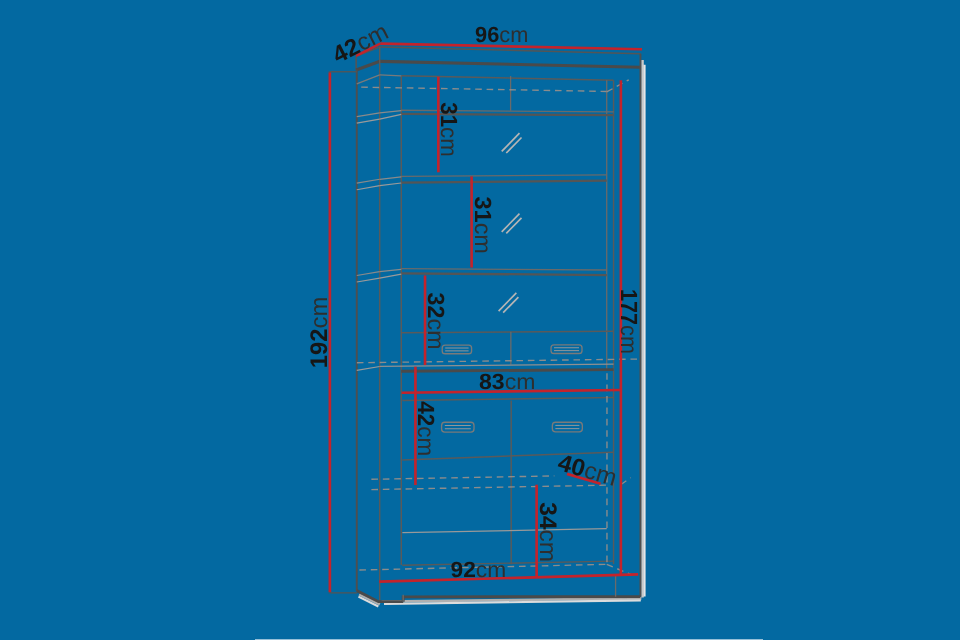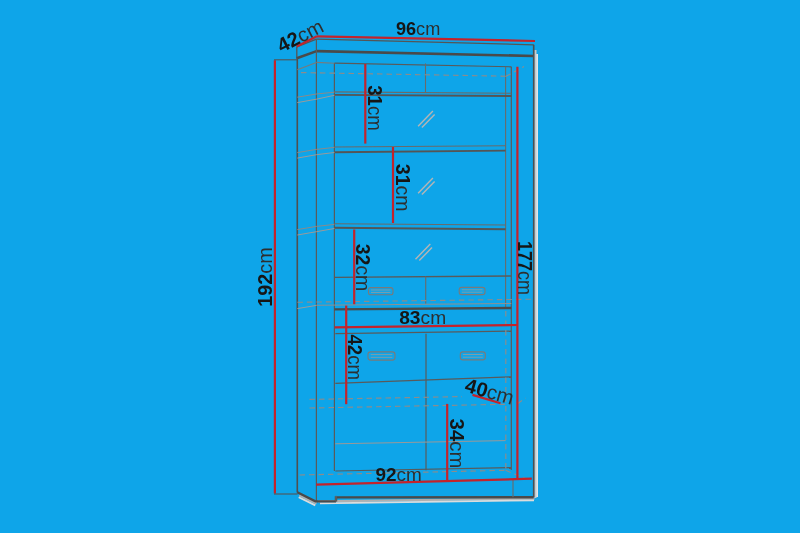--- a/index.html
+++ b/index.html
@@ -1,16 +1,16 @@
 <!DOCTYPE html>
 <html><head>
 <meta charset="utf-8">
 <style>
   html,body{margin:0;padding:0;background:#ffffff;}
-  .page{position:relative;width:800px;height:533px;background:#0ea5e9;overflow:hidden;}
+  .page{position:relative;width:800px;height:533px;background:#0369a1;overflow:hidden;}
   text{font-family:"Liberation Sans",sans-serif;fill:#1f1f1f;}
   .d{font-weight:bold;fill:#161616;}
   .u{font-weight:normal;fill:#2e2e2e;}
 </style>
 </head>
 <body>
 
 <div class="page">
 <svg width="800" height="533" viewBox="0 0 800 533">
 

